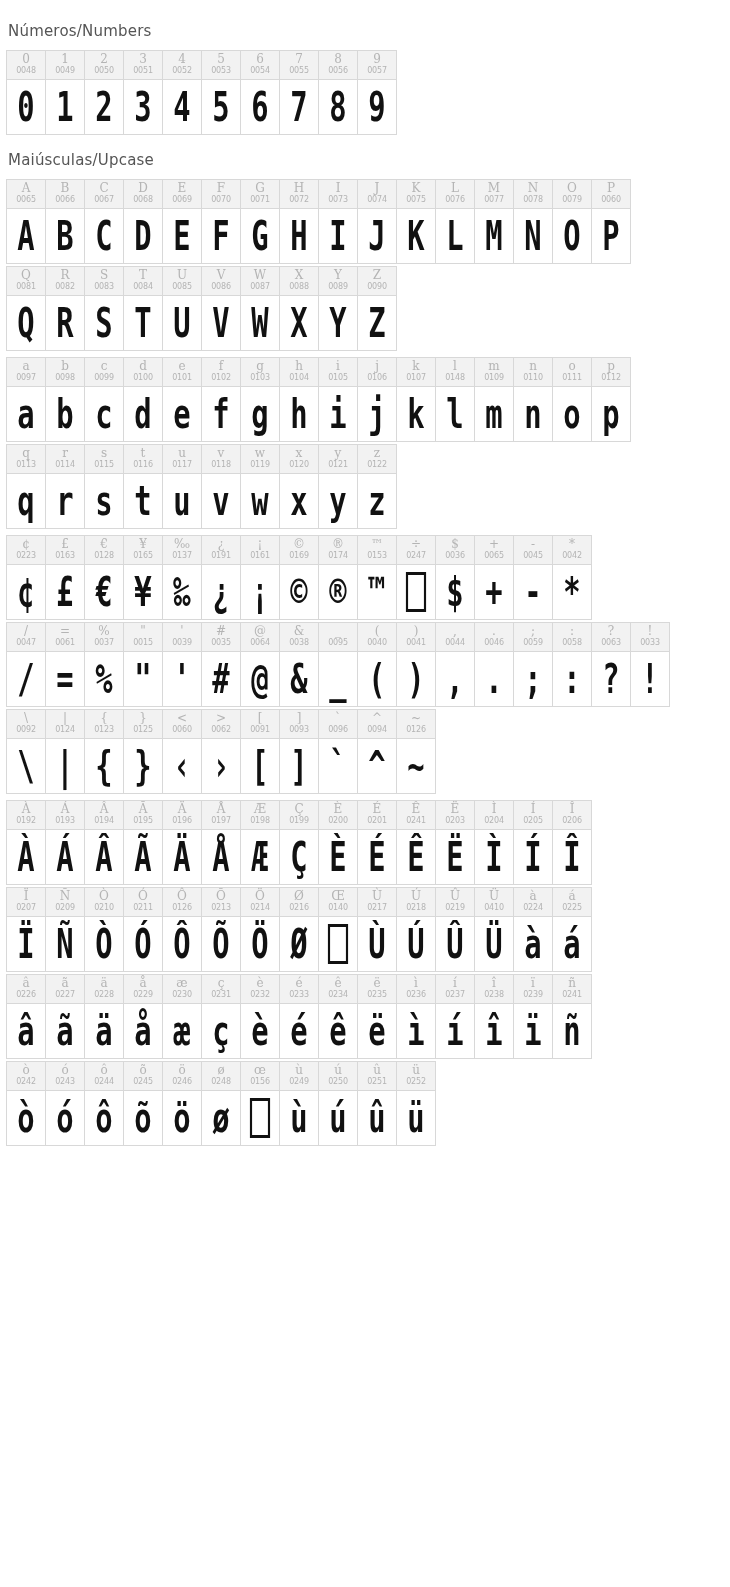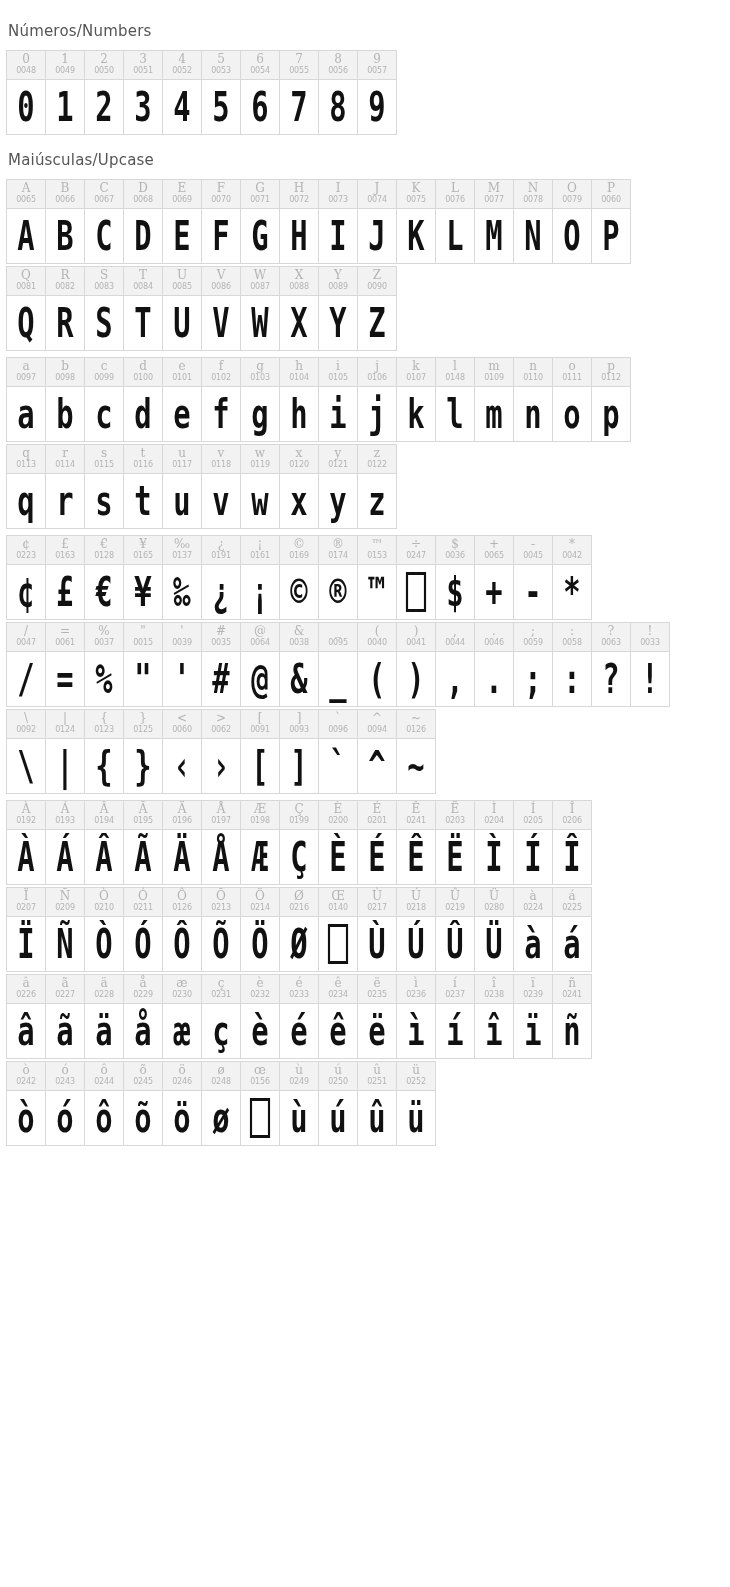--- a/index.html
+++ b/index.html
@@ -1326,21 +1326,21 @@
                 <span class="ch">Û</span>
                 <span class="code">0219</span>
               </div>
               <div class="big">
                 <span>Û</span>
               </div>
             </div>
             <div class="cell w-acc">
               <div class="head">
                 <span class="ch">Ü</span>
-                <span class="code">0280</span>
+                <span class="code">0410</span>
               </div>
               <div class="big">
                 <span>Ü</span>
               </div>
             </div>
             <div class="cell w-acc">
               <div class="head">
                 <span class="ch">à</span>
                 <span class="code">0224</span>
               </div>

